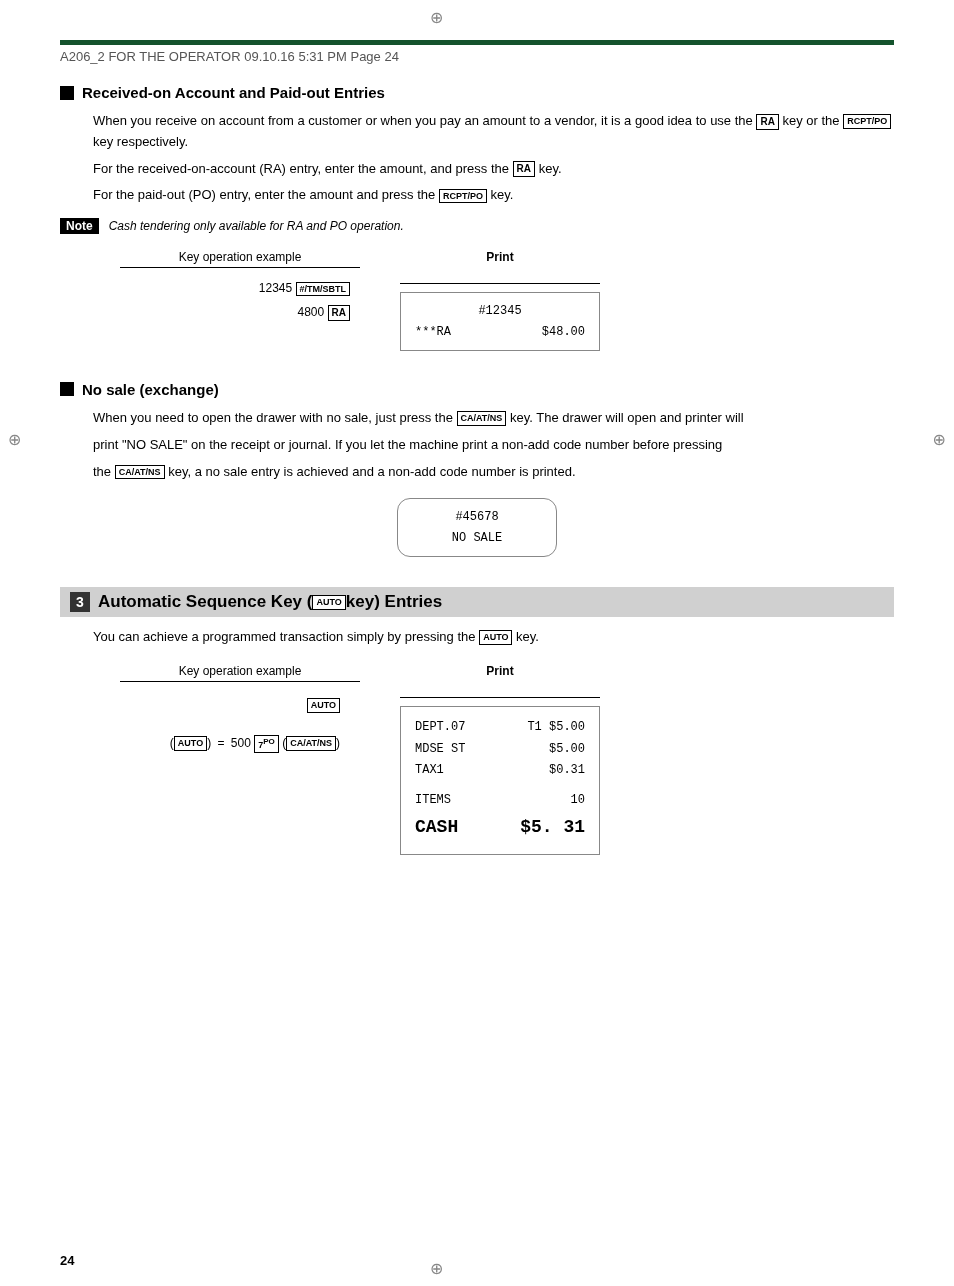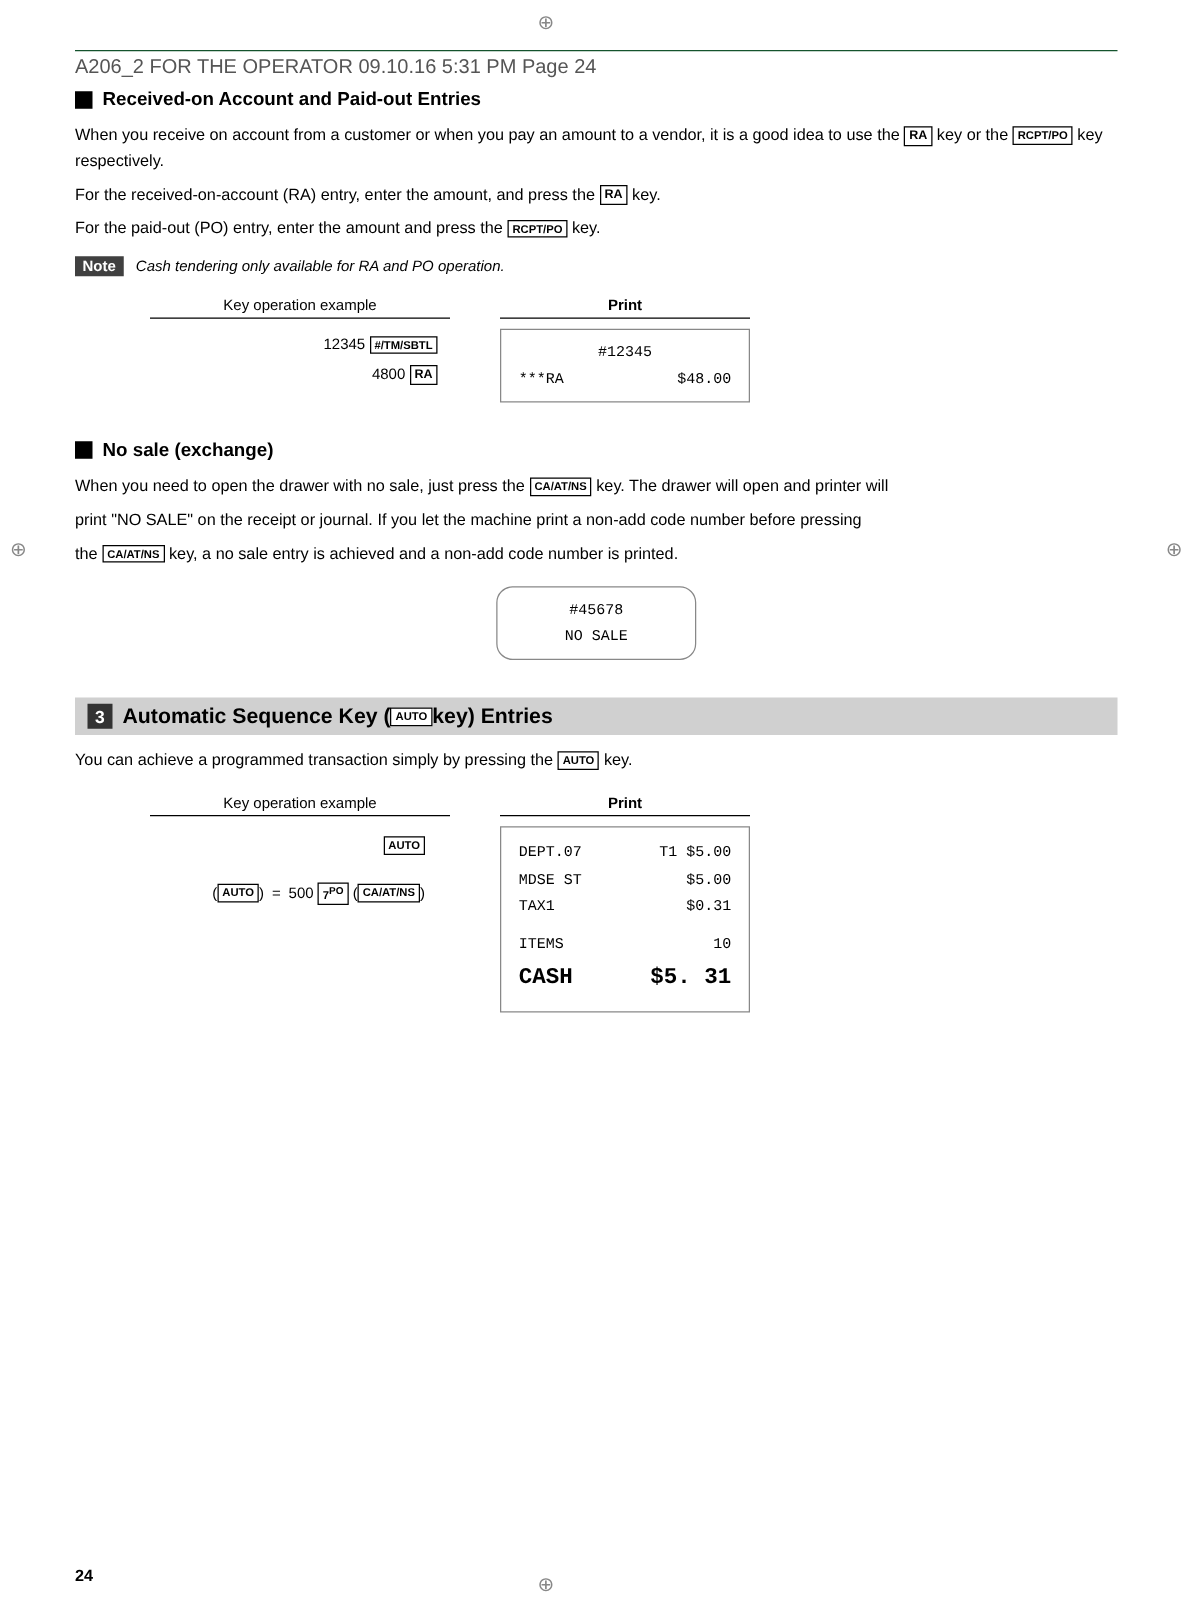--- a/index.html
+++ b/index.html
@@ -9,24 +9,24 @@
       font-size: 13px;
       color: #000;
       width: 954px;
       min-height: 1286px;
       padding: 40px 60px 60px 60px;
       position: relative;
     }
 
     
     .page-header {
-      font-size: 16px;
+      font-size: 13px;
       color: #555;
-      margin-bottom: 8px;
-      border-top: 1px solid #14532d;
+      margin-bottom: 20px;
+      border-top: 5px solid #14532d;
       padding-top: 4px;
     }
 
     
     .section-title {
       display: flex;
       align-items: center;
       gap: 8px;
       font-size: 15px;
       font-weight: bold;
@@ -61,20 +61,21 @@
       display: flex;
       align-items: center;
       justify-content: center;
       flex-shrink: 0;
     }
 
     p {
       font-size: 13px;
       line-height: 1.6;
       margin-bottom: 6px;
+      margin-left: 33px;
     }
 
     
     .key {
       display: inline-block;
       border: 1px solid #000;
       padding: 0 3px;
       font-size: 10px;
       font-weight: bold;
       background: #fff;
@@ -84,21 +85,21 @@
 
     
     .note-box {
       display: flex;
       align-items: flex-start;
       gap: 10px;
       margin: 12px 0 16px 0;
       font-size: 12px;
     }
     .note-label {
-      background: #404040;
+      background: #000000;
       color: #fff;
       font-weight: bold;
       font-size: 12px;
       padding: 1px 6px;
       flex-shrink: 0;
     }
     .note-text {
       font-style: italic;
       font-size: 12px;
       padding-top: 1px;
@@ -130,21 +131,21 @@
       padding-right: 10px;
     }
 
     .print-block {
       min-width: 200px;
     }
     .print-title {
       font-weight: bold;
       font-size: 12px;
       border-bottom: 1px solid #000;
-      padding-bottom: 3px;
+      padding-bottom: 19px;
       margin-bottom: 8px;
       text-align: center;
     }
 
     
     .receipt-box {
       border: 1px solid #888;
       padding: 8px 14px;
       font-family: 'Courier New', Courier, monospace;
       font-size: 12px;

